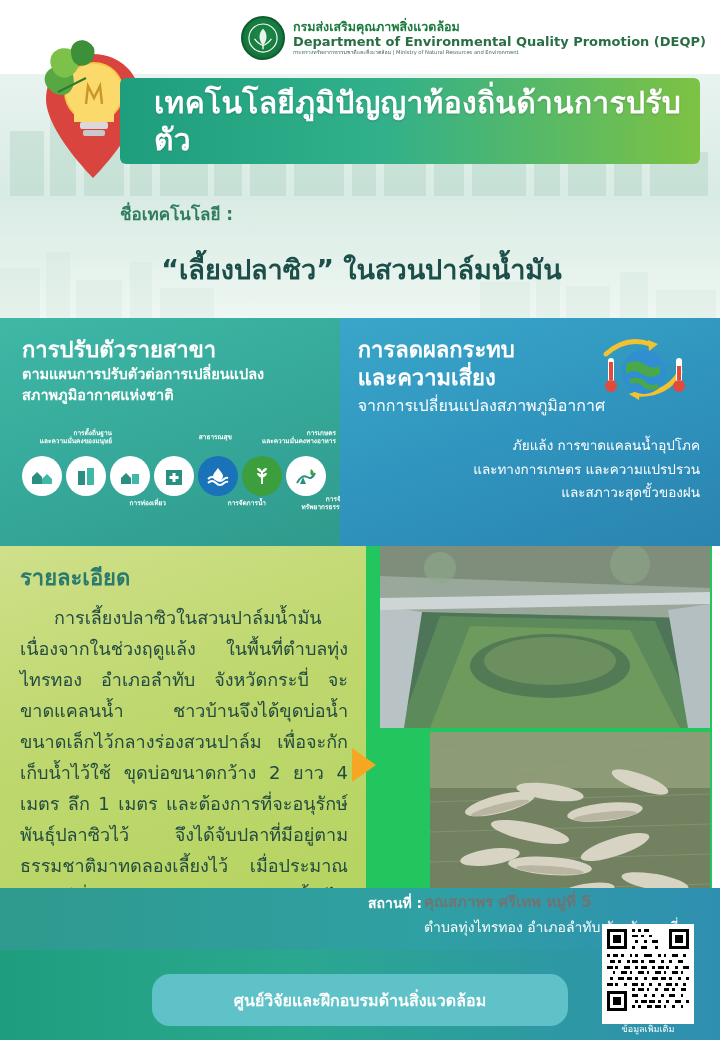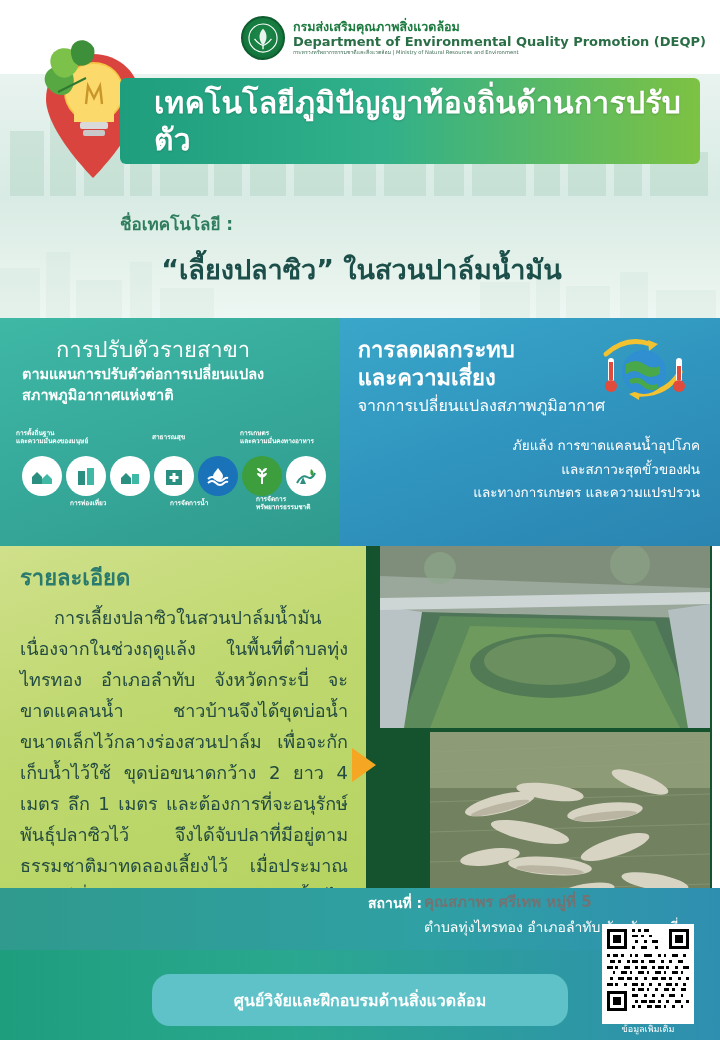--- a/index.html
+++ b/index.html
@@ -65,63 +65,63 @@
   
   .techname {
     position: relative; width: 720px; height: 122px;
     background: linear-gradient(180deg,#d8ebe4 0%,#e6f2ec 60%,#eef7f3 100%);
     overflow: hidden;
   }
   .techname .skyline2 {
     position: absolute; left:0; bottom: 0; width: 720px; height: 80px; opacity: .25;
   }
   .techname-label {
-    position: absolute; left: 120px; top: 14px;
+    position: absolute; left: 120px; top: 4px;
     font-size: 17px; color: #2f7d5e; font-weight: bold;
   }
   .techname-value {
     position: absolute; left: 3px; right: 0; top: 52px;
     text-align: center; font-size: 27px; font-weight: bold; color: #1d4f4a;
   }
 
   
   .panels { position: relative; display: flex; width: 720px; height: 228px; }
   .panel-left {
     width: 357px; height: 228px;
     background: linear-gradient(160deg,#3fb8a6 0%,#36a99a 50%,#2f9a8d 100%);
     padding: 18px 16px 10px 22px; color: #ffffff; position: relative;
   }
   .panel-right {
     width: 400px; height: 228px;
     background: linear-gradient(160deg,#3aa6c9 0%,#2f93bd 55%,#2a84b0 100%);
     padding: 18px 20px 18px 18px; color: #ffffff; position: relative;
   }
-  .panel-h1 { font-size: 22px; font-weight: normal; line-height: 1.25; margin-left: 34px; }
+  .panel-h1 { font-size: 22px; font-weight: bold; line-height: 1.25; }
   .panel-sub { font-size: 14.5px; line-height: 1.5; margin-top: 0; font-weight: bold; }
   .panel-r-h1 { font-size: 22px; font-weight: bold; line-height: 1.25; }
   .panel-r-sub { font-size: 16px; margin-top: 2px; }
   .panel-r-body {
     margin-top: 16px; text-align: right; font-size: 13.5px; line-height: 1.75;
   }
 
   
   .icon-cluster { position: absolute; left: 12px; bottom: 6px; width: 340px; height: 110px; }
-  .cat-label { position: absolute; font-size: 6.5px; color: #ffffff; font-weight: bold; text-align: left; line-height: 1.2; }
+  .cat-label { position: absolute; font-size: 6.5px; color: #ffffff; font-weight: bold; text-align: right; line-height: 1.2; }
   .ico {
     position: absolute; width: 40px; height: 40px; border-radius: 50%;
     background: #ffffff; display: flex; align-items: center; justify-content: center;
   }
   .ico.blue { background: #1a72b8; }
   .ico.green { background: #3c9e3c; }
   .ico svg { width: 26px; height: 26px; }
 
   .globe-wrap { position: absolute; right: 16px; top: 14px; width: 120px; height: 84px; }
 
   
-  .details-wrap { position: relative; width: 712px; height: 390px; background: #14532d; }
+  .details-wrap { position: relative; width: 712px; height: 390px; background: #22c55e; }
   .details-panel {
     position: absolute; left: 0; top: 0; width: 366px; height: 390px;
     background: linear-gradient(160deg,#cfe08a 0%,#bfd86f 40%,#b4d35f 100%);
     padding: 14px 18px 12px 20px;
   }
   .details-head { font-size: 22px; font-weight: bold; color: #2a7a6d; margin-bottom: 8px; }
   .details-body {
     font-size: 18px; line-height: 1.72; color: #234b41;
     text-indent: 34px; text-align: justify;
   }
@@ -367,22 +367,22 @@
         <rect x="24" y="26" width="6" height="24" rx="3" fill="#ffffff"></rect>
         <rect x="25" y="30" width="4" height="18" fill="#e04b3c"></rect>
         <circle cx="27" cy="54" r="6" fill="#e04b3c"></circle>
         <rect x="92" y="26" width="6" height="24" rx="3" fill="#ffffff"></rect>
         <rect x="93" y="34" width="4" height="14" fill="#e04b3c"></rect>
         <circle cx="95" cy="54" r="6" fill="#e04b3c"></circle>
       </svg>
 
       <div class="panel-r-body">
         <div>ภัยแล้ง การขาดแคลนน้ำอุปโภค</div>
+        <div>และทางการเกษตร และความแปรปรวน</div>
         <div>และสภาวะสุดขั้วของฝน</div>
-        <div>และทางการเกษตร และความแปรปรวน</div>
       </div>
     </div>
   </div>
 
   <div class="details-wrap">
 
     <div class="details-panel">
       <div class="details-head">รายละเอียด</div>
       <div class="details-body">การเลี้ยงปลาซิวในสวนปาล์มน้ำมัน เนื่องจากในช่วงฤดูแล้ง ในพื้นที่ตำบลทุ่งไทรทอง อำเภอลำทับ จังหวัดกระบี่ จะขาดแคลนน้ำ ชาวบ้านจึงได้ขุดบ่อน้ำขนาดเล็กไว้กลางร่องสวนปาล์ม เพื่อจะกักเก็บน้ำไว้ใช้ ขุดบ่อขนาดกว้าง 2 ยาว 4 เมตร ลึก 1 เมตร และต้องการที่จะอนุรักษ์พันธุ์ปลาซิวไว้ จึงได้จับปลาที่มีอยู่ตามธรรมชาติมาทดลองเลี้ยงไว้ เมื่อประมาณ 2 ปีที่แล้ว ปรากฏว่าสามารถเลี้ยงได้ อาหารที่นำมาเลี้ยงก็จะเป็นปลวกที่อาศัยอยู่ในสวนปาล์มทั้งที่อยู่บนดินและทำรังอยู่ที่ต้นปาล์มน้ำมัน</div>
     </div>

